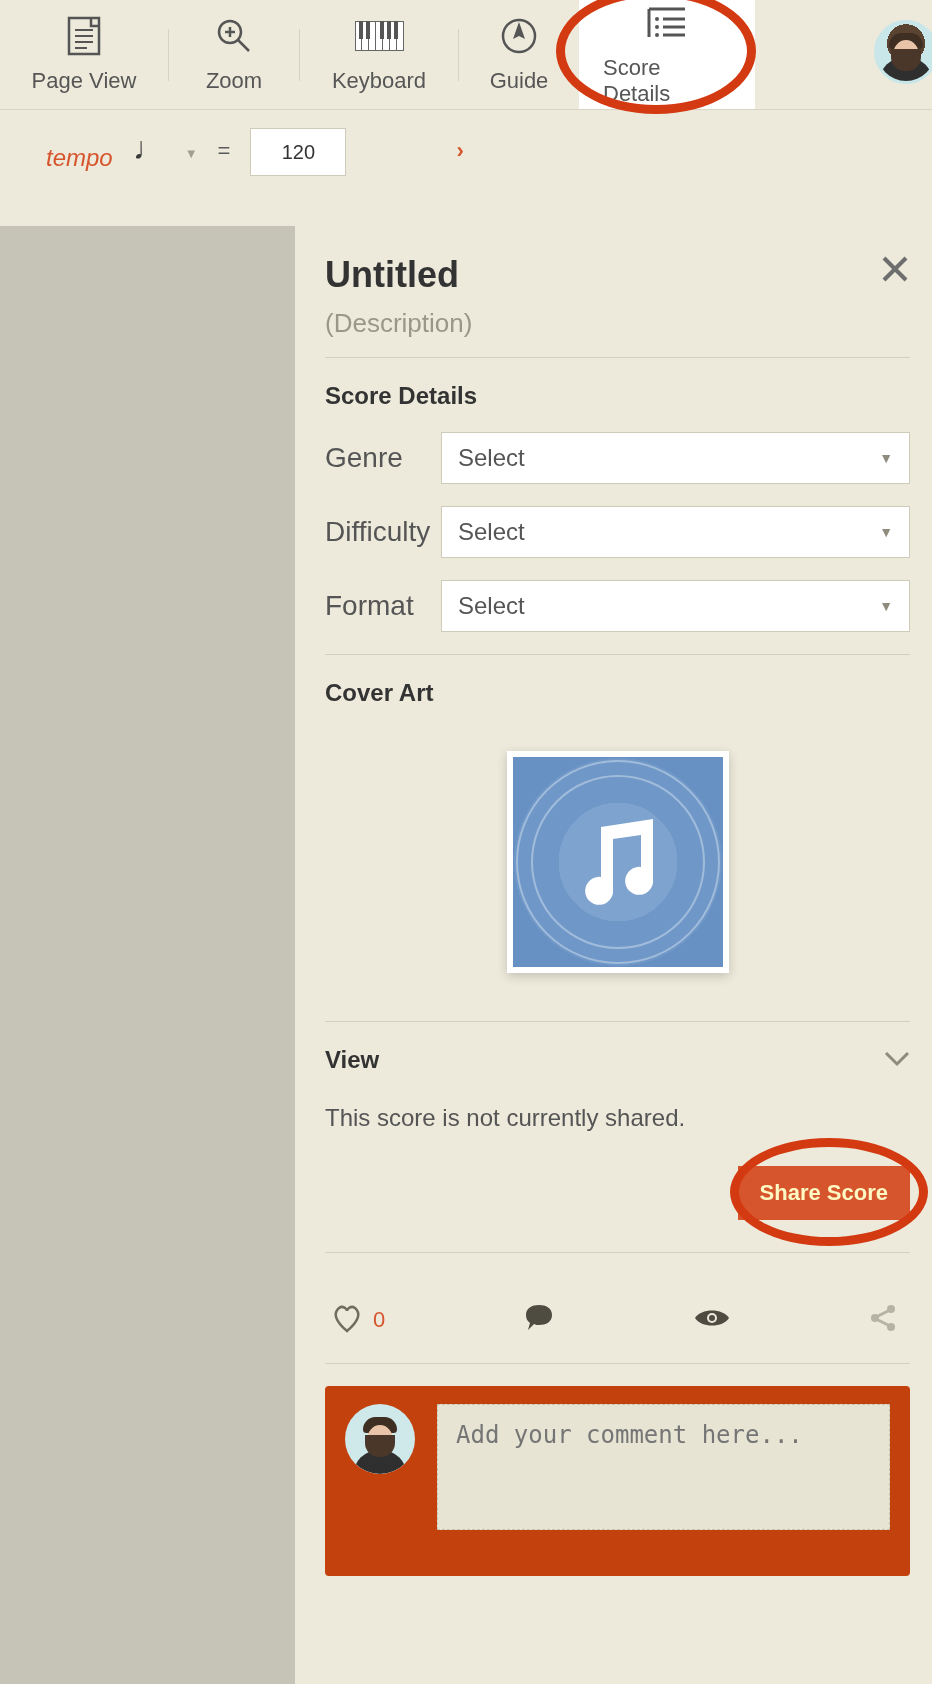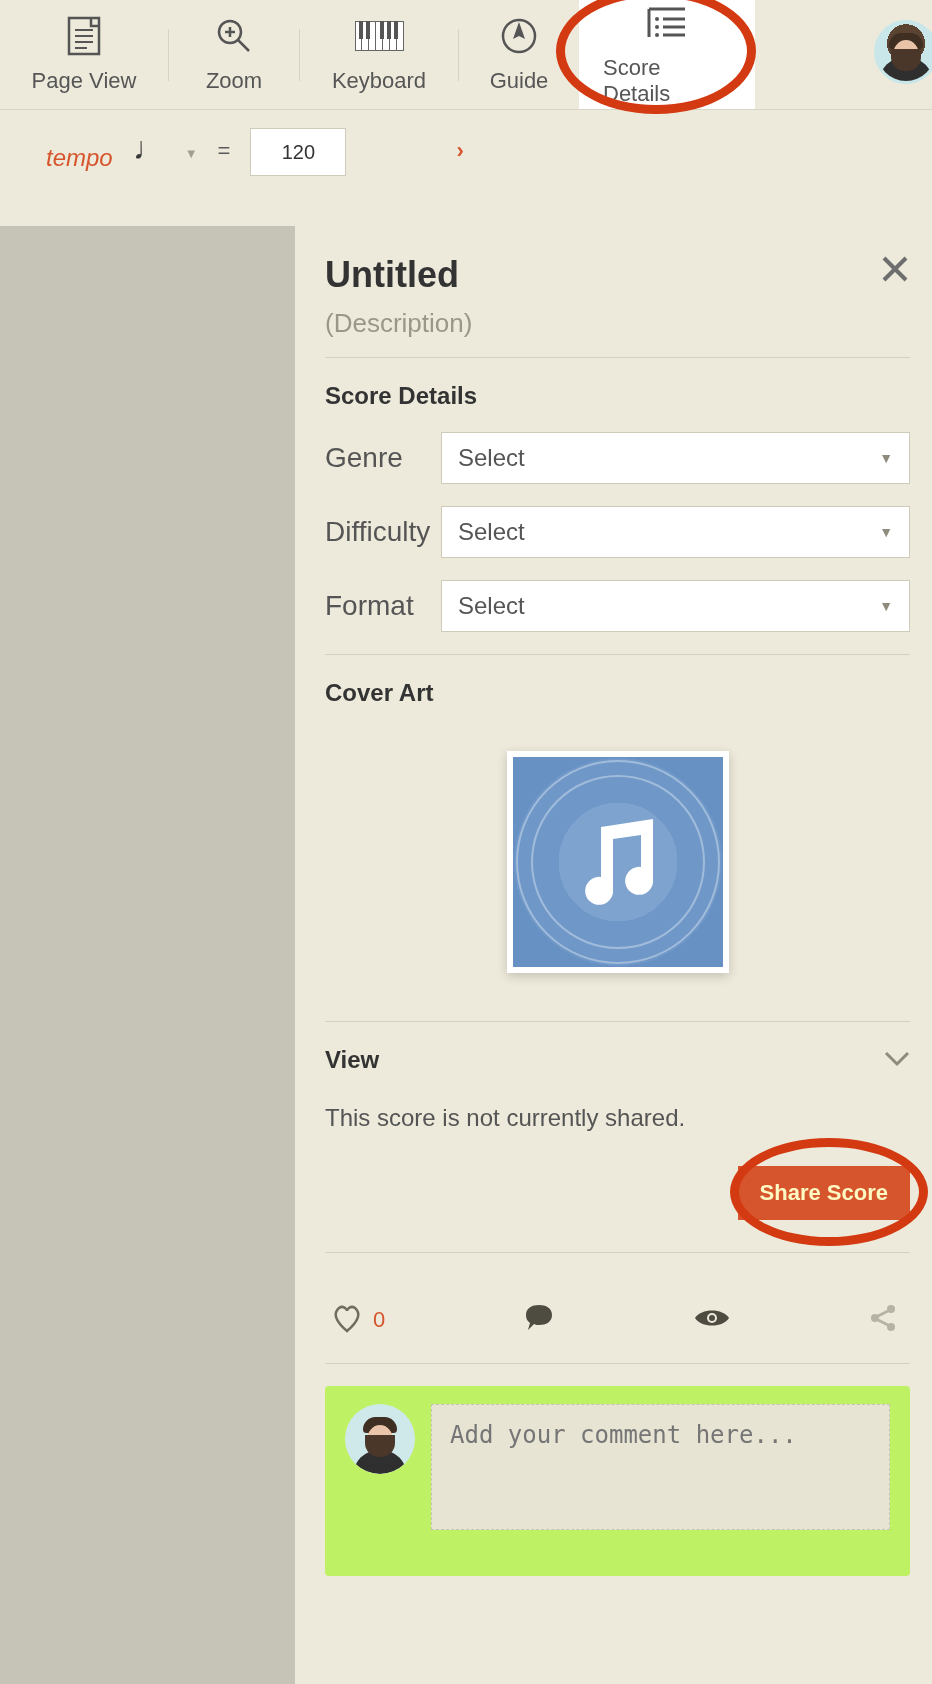--- a/index.html
+++ b/index.html
@@ -180,21 +180,21 @@
   .stats-row {
     display:flex; align-items:center; padding:26px 12px 26px 6px;
   }
   .stats-row .grp { display:flex; align-items:center; gap:10px;}
   .stats-row .sp { flex:1; }
   .heart { color:#6f6c60; }
   .heart-count { color:#d6552d; font-size:22px; }
   .stat-icon { color:#4e4b41; }
   .share-icon { color:#b6b3a4; }
   .comment-box {
-    background:#bef264; border-radius:4px; padding:18px 20px 46px; display:flex; gap:16px;
+    background:#c2410c; border-radius:4px; padding:18px 20px 46px; display:flex; gap:22px;
     margin-top:6px;
   }
   .comment-avatar {
     width:70px; height:70px; border-radius:50%; background:#cfe8ea; position:relative; overflow:hidden; flex:0 0 auto;
   }
   .comment-input {
     flex:1; min-height:126px; border:1px dashed #c7c3b1; background:#e7e4d4;
     font-size:24px; color:#9a968a; padding:16px 18px; resize:none;
   }
   .kbd-wrap { position:relative; display:flex; }

